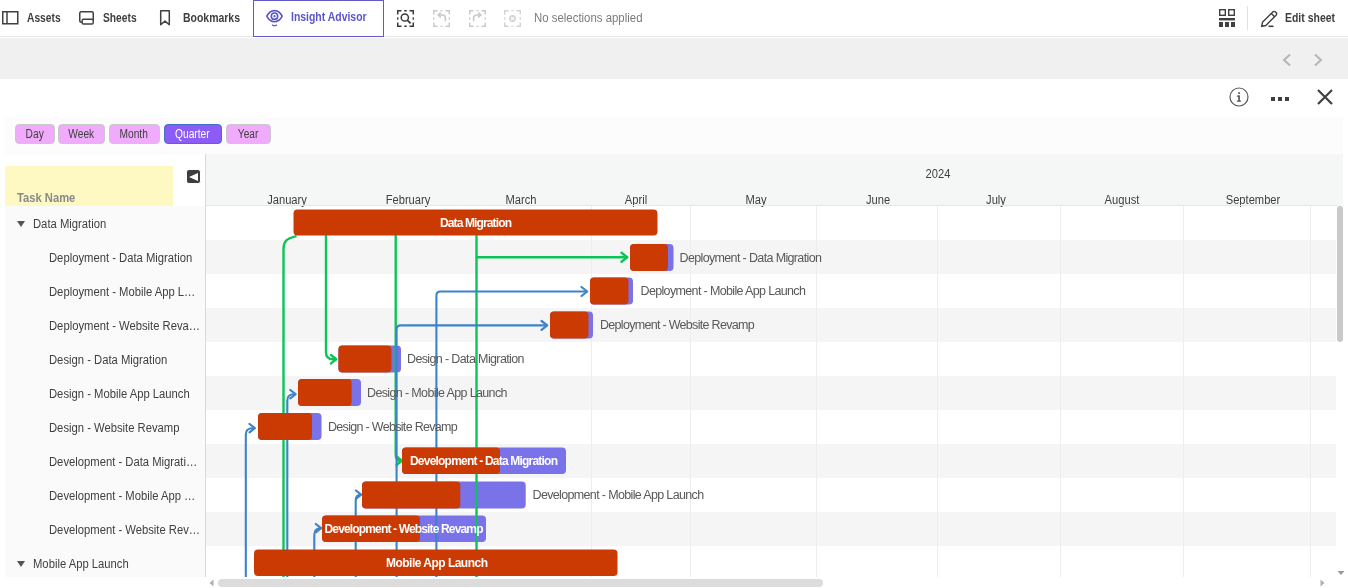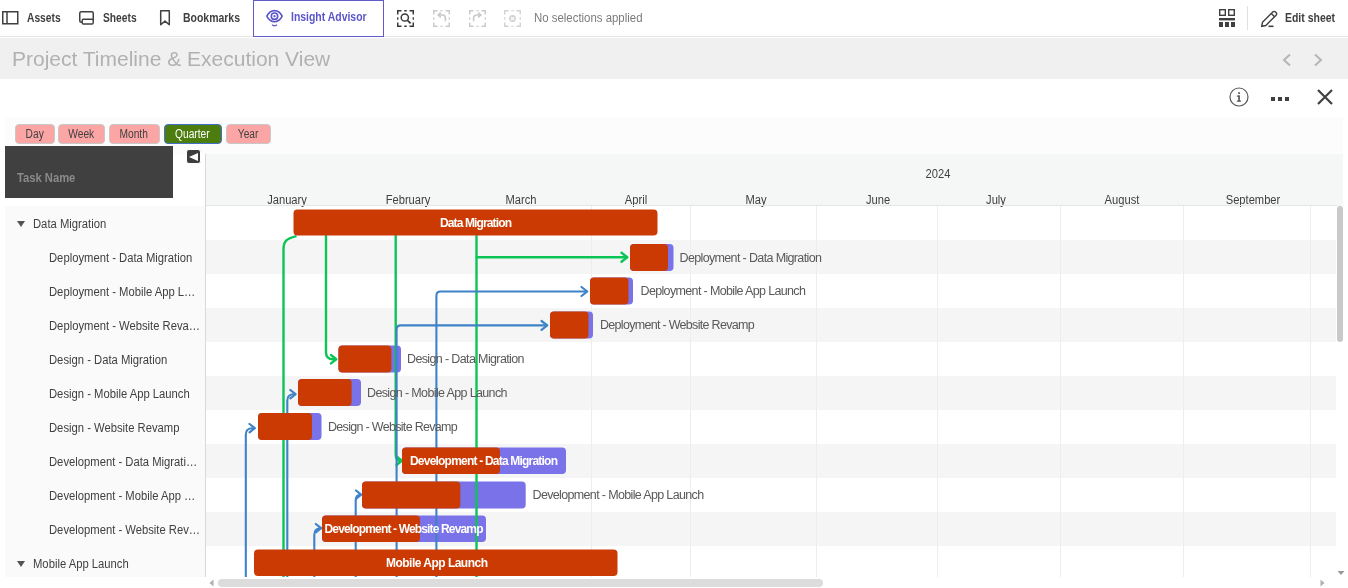--- a/index.html
+++ b/index.html
@@ -22,27 +22,27 @@
     font-size:12.5px; color:#7b7b7b; white-space:nowrap;
     transform-origin:left center; transform:scaleX(0.913); }
   #tbdivider { position:absolute; left:1247px; top:6px; width:1px; height:24px; background:#e0e0e0; }
 
   
   #titlebar { position:absolute; left:0; top:38px; width:1348px; height:41px; background:#f0f0f0; }
   #titlebar .t { position:absolute; left:12px; top:9px; font-size:21px; color:#b1b1b1; }
 
   
   
-  .rbtn { position:absolute; top:124px; height:20px; background:#fca5a5; border:1px solid #c9c9c9;
+  .rbtn { position:absolute; top:124px; height:20px; background:#f0abfc; border:1px solid #c9c9c9;
     border-radius:4px; font-size:12px; color:#404040; text-align:center; line-height:18px; }
   .rbtn span { display:inline-block; transform:scaleX(0.85); }
-  .rbtn.active { background:#4d7c0f; border-color:#4070c8; color:#fff; }
-
-  
-  #phead { position:absolute; left:5px; top:146px; width:168px; height:52px; background:#404040; }
+  .rbtn.active { background:#8b5cf6; border-color:#4070c8; color:#fff; }
+
+  
+  #phead { position:absolute; left:5px; top:166px; width:168px; height:52px; background:#fef9c3; }
   #phead .tn { position:absolute; left:12px; top:24px; font-size:13.5px; font-weight:700; color:#8a8a8a;
     transform-origin:left center; transform:scaleX(0.83); }
   #collapse { position:absolute; left:181px; top:3px; width:15px; height:15px; background:#3d3d3d;
     border-radius:3px; border:1px solid #fff; }
   #collapse:after { content:""; position:absolute; left:2px; top:2.5px; width:0; height:0;
     border-right:9px solid #fff; border-top:4.5px solid transparent; border-bottom:4.5px solid transparent; }
 
   #leftpanel { position:absolute; left:5px; top:206px; width:200px; height:371px; background:#fafafa; }
   .trow { position:absolute; font-size:12.5px; color:#404040; white-space:nowrap;
     transform-origin:left center; transform:scaleX(0.9); }
@@ -142,21 +142,20 @@
     <g fill="none" stroke="#404040" stroke-width="1.4">
       <path d="M2.5,13.2 L12.8,2.9 a1.9,1.9 0 0 1 2.7,0 l0.6,0.6 a1.9,1.9 0 0 1 0,2.7 L5.8,16.5 L1.7,17.3 Z"></path>
       <line x1="11.3" y1="4.4" x2="14.6" y2="7.7"></line>
       <line x1="8.5" y1="17.3" x2="13.5" y2="17.3" stroke-width="1.6"></line>
     </g>
   </svg>
   <div class="tbtxt" style="left:1285px;transform:scaleX(0.837)">Edit sheet</div>
 </div>
 
 <div id="titlebar">
-  <div class="t">Project Timeline &amp; Execution View</div>
   <svg class="abs" style="left:1281px;top:15px" width="12" height="14" viewBox="0 0 12 14">
     <path d="M9,1.5 L3,7 L9,12.5" fill="none" stroke="#b5b5b5" stroke-width="2"></path>
   </svg>
   <svg class="abs" style="left:1312px;top:15px" width="12" height="14" viewBox="0 0 12 14">
     <path d="M3,1.5 L9,7 L3,12.5" fill="none" stroke="#b5b5b5" stroke-width="2"></path>
   </svg>
 </div>
 
 <svg class="abs" style="left:1229px;top:87px" width="20" height="20" viewBox="0 0 20 20">
   <circle cx="10" cy="10" r="9" fill="none" stroke="#595959" stroke-width="1.2"></circle>

